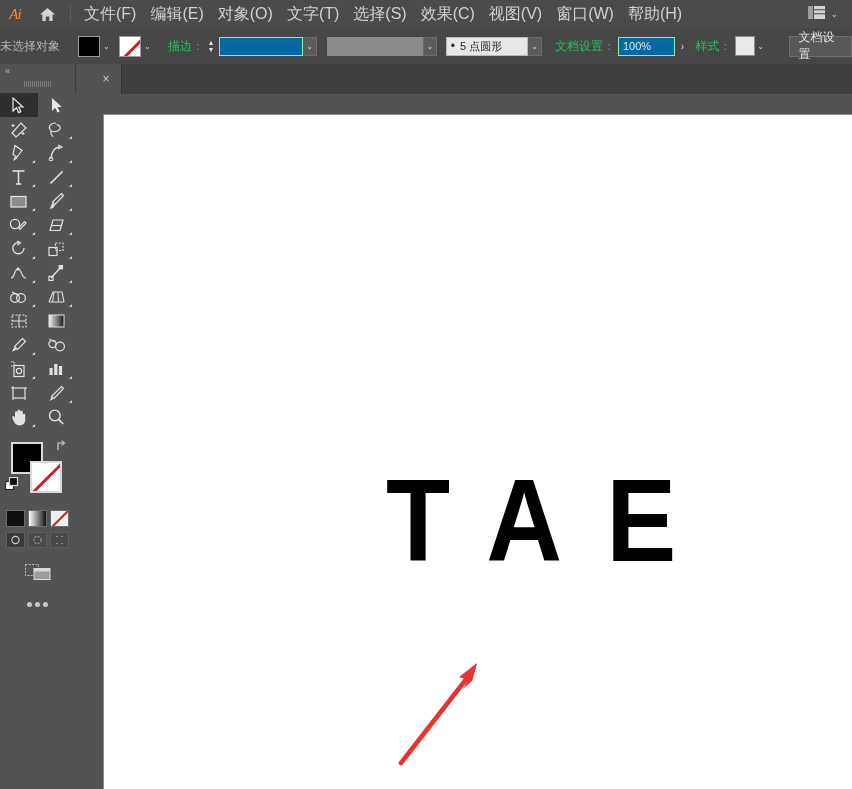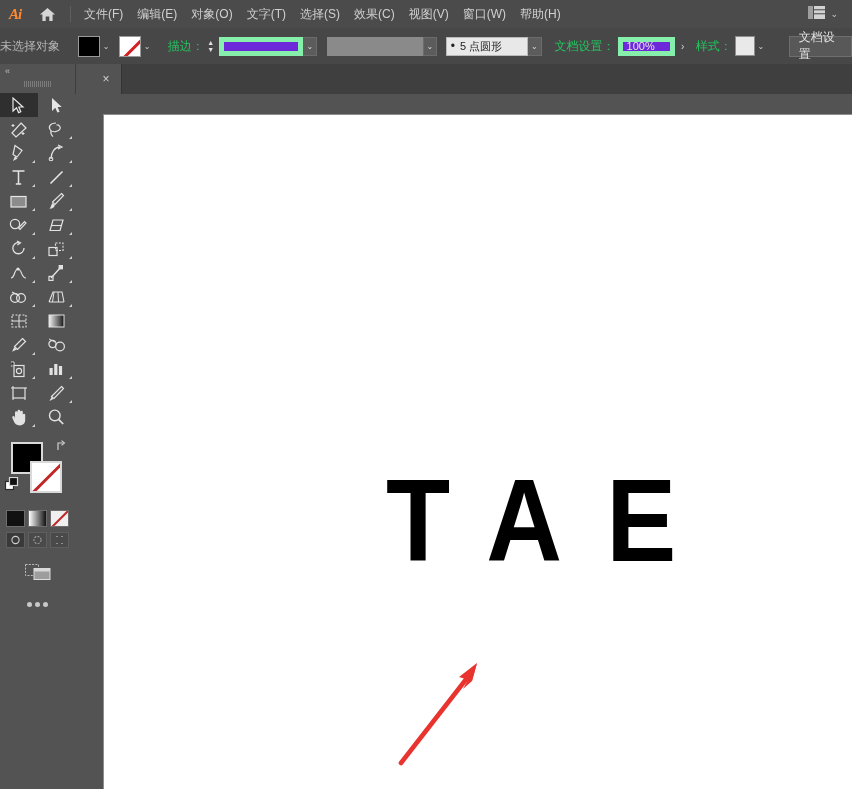--- a/index.html
+++ b/index.html
@@ -12,27 +12,27 @@
   }
   .app{position:relative;width:852px;height:789px;}
 
   
   .menubar{
     position:absolute;left:0;top:0;width:852px;height:28px;
     background:#4b4b4b;display:flex;align-items:center;
   }
   .ai-logo{
     width:30px;height:28px;display:flex;align-items:center;justify-content:center;
-    font-weight:bold;font-size:15px;color:#ff8a32;font-style:italic;
+    font-weight:normal;font-size:15px;color:#ff8a32;font-style:italic;
     font-family:"Liberation Serif",serif;letter-spacing:-1px;
   }
   .home-btn{width:34px;height:28px;display:flex;align-items:center;justify-content:center;}
   .sep-v{width:1px;height:16px;background:#5e5e5e;margin:0 6px;}
   .menu-item{
-    padding:0 7px;height:28px;line-height:28px;font-size:12px;color:#d0d0d0;
+    padding:0 7px;height:28px;line-height:28px;font-size:16px;color:#d0d0d0;
     white-space:nowrap;cursor:default;
   }
   .ws-switch{
     margin-left:auto;margin-right:14px;display:flex;align-items:center;gap:5px;
     height:28px;
   }
 
   
   .optbar{
     position:absolute;left:0;top:28px;width:852px;height:36px;
@@ -52,21 +52,21 @@
   .swatch.style{background:#e9e9e9;border:1px solid #8d8d8d;width:22px;height:20px;}
   .caret{
     width:13px;height:21px;display:flex;align-items:center;justify-content:center;
     color:#d2d2d2;font-size:8px;
   }
   .stepper{
     width:11px;height:20px;display:flex;flex-direction:column;align-items:center;
     justify-content:center;color:#e0e0e0;line-height:7px;font-size:8px;margin-left:2px;
   }
   .field{
-    height:19px;background:#6d28d9;border:5px solid #86efac;box-sizing:border-box;
+    height:19px;background:#0369a1;border:1px solid #86efac;box-sizing:border-box;
     display:flex;align-items:center;padding:0 4px;font-size:11px;color:#e6e6e6;
   }
   .field.wide{width:92px;}
   .field.flat{width:105px;background:#8a8a8a;border:1px solid #8a8a8a;}
   .field.profile{width:90px;background:#e8e8e8;color:#222;border:1px solid #b9b9b9;}
   .field.opacity{width:62px;}
   .dropbtn{
     width:15px;height:19px;background:#5c5c5c;border:1px solid #6b6b6b;border-left:none;
     box-sizing:border-box;display:flex;align-items:center;justify-content:center;
     color:#dcdcdc;font-size:8px;

